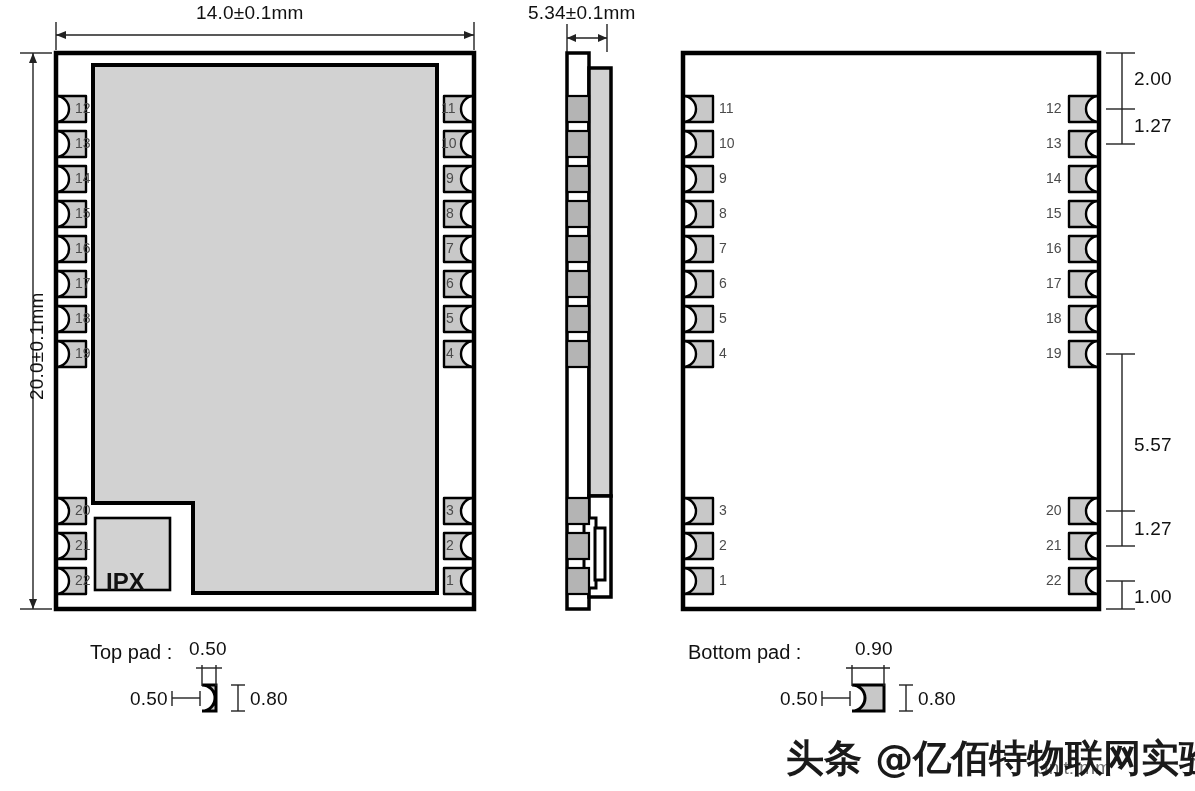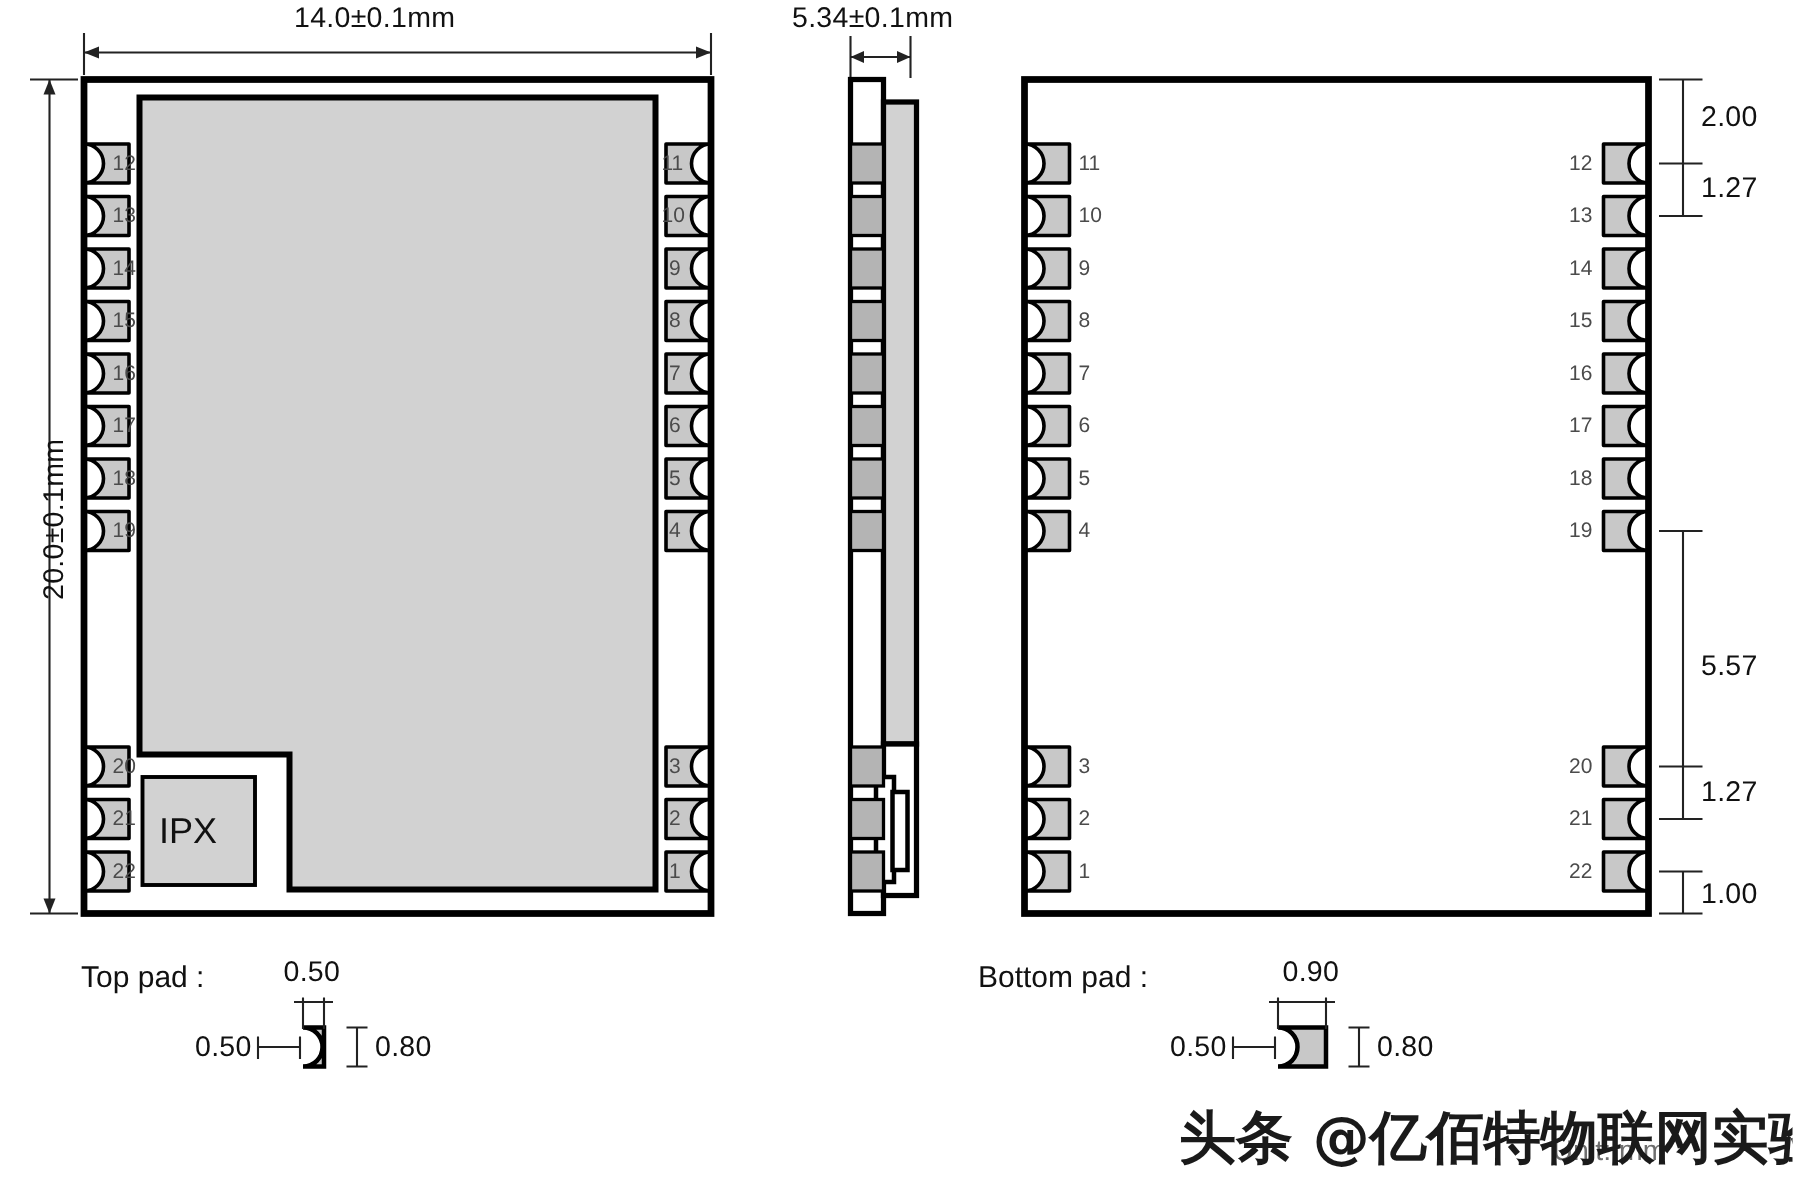--- a/index.html
+++ b/index.html
@@ -19,21 +19,21 @@
     position:absolute;font-family:"Liberation Sans","DejaVu Sans",sans-serif;
     font-size:14px;color:#4b4b4b;white-space:nowrap;
   }
   .vert{
     transform-origin:0 0;transform:rotate(-90deg);
   }
   .ipxtext{
     position:absolute;font-size:24px;color:#111;
     font-family:"Liberation Sans","DejaVu Sans",sans-serif;
   }
-  .padcaption{position:absolute;font-size:20px;color:#111;white-space:nowrap;}
+  .padcaption{position:absolute;font-size:20px;color:#111;white-space:nowrap;margin-left:36px;}
   .unittext{position:absolute;font-size:19px;color:#6f6f6f;white-space:nowrap;}
   .watermark{
     position:absolute;font-size:38px;font-weight:bold;color:#1a1a1a;
     white-space:nowrap;font-family:"DejaVu Sans","Liberation Sans",sans-serif;
   }
 </style>
 </head>
 <body>
 
 <div class="stage">
@@ -266,21 +266,21 @@
   <div class="pinlabel" style="left:446px;top:205px;">8</div>
   <div class="pinlabel" style="left:446px;top:240px;">7</div>
   <div class="pinlabel" style="left:446px;top:275px;">6</div>
   <div class="pinlabel" style="left:446px;top:310px;">5</div>
   <div class="pinlabel" style="left:446px;top:345px;">4</div>
 
   <div class="pinlabel" style="left:446px;top:502px;">3</div>
   <div class="pinlabel" style="left:446px;top:537px;">2</div>
   <div class="pinlabel" style="left:446px;top:572px;">1</div>
 
-  <div class="ipxtext" style="left:106px;top:541px;">IPX</div>
+  <div class="ipxtext" style="left:106px;top:568px;font-weight:bold;">IPX</div>
 
   <div class="dimtext" style="left:528px;top:2px;">5.34±0.1mm</div>
 
   <div class="pinlabel" style="left:719px;top:100px;">11</div>
   <div class="pinlabel" style="left:719px;top:135px;">10</div>
   <div class="pinlabel" style="left:719px;top:170px;">9</div>
   <div class="pinlabel" style="left:719px;top:205px;">8</div>
   <div class="pinlabel" style="left:719px;top:240px;">7</div>
   <div class="pinlabel" style="left:719px;top:275px;">6</div>
   <div class="pinlabel" style="left:719px;top:310px;">5</div>

